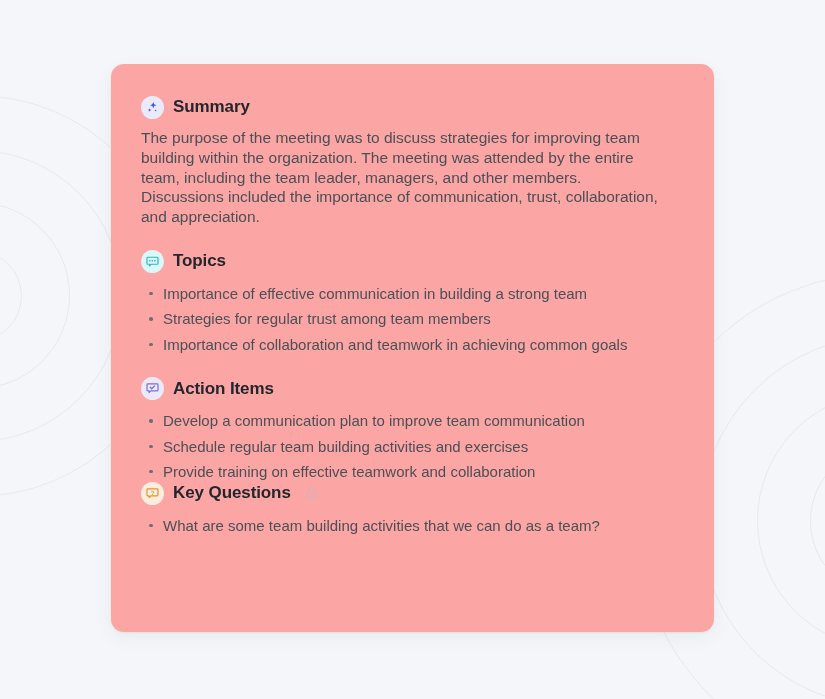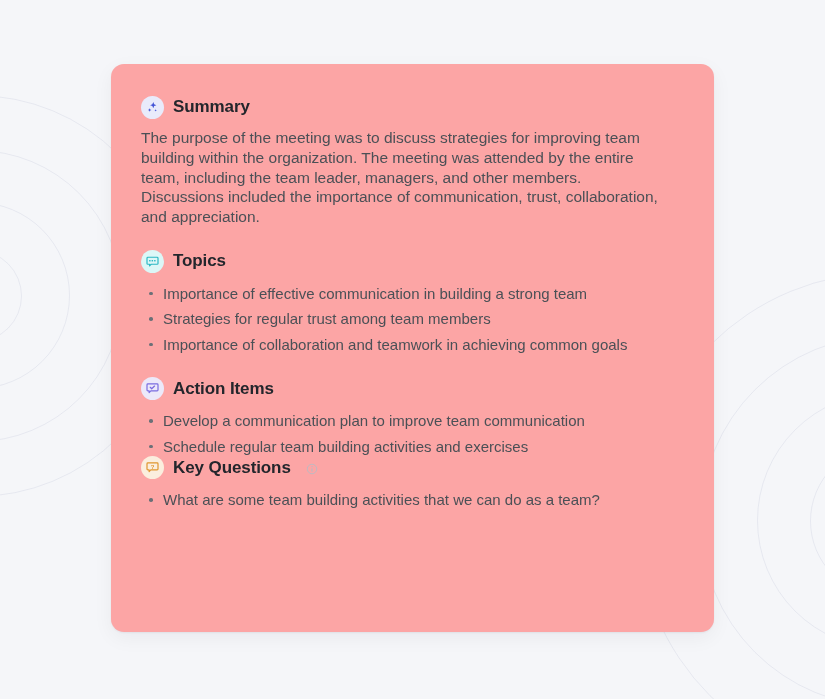--- a/index.html
+++ b/index.html
@@ -192,20 +192,21 @@
         <svg width="15" height="15" viewBox="0 0 24 24" aria-hidden="true">
           <path d="M4.6 4.6h14.8a1.4 1.4 0 0 1 1.4 1.4v8.4a1.4 1.4 0 0 1-1.4 1.4H9.3l-2.7 2.7v-2.7H4.6a1.4 1.4 0 0 1-1.4-1.4V6a1.4 1.4 0 0 1 1.4-1.4z" fill="none" stroke="#7a6ce0" stroke-width="1.9" stroke-linejoin="round"></path>
           <path d="M8.4 10.1l2.3 2.3 4.6-4.3" fill="none" stroke="#7a6ce0" stroke-width="2" stroke-linecap="round" stroke-linejoin="round"></path>
         </svg>
       </span>
       <span class="section-title">Action Items</span>
     </div>
     <ul class="bullets">
       <li>Develop a communication plan to improve team communication</li>
       <li>Schedule regular team building activities and exercises</li>
+      <li>Provide training on effective teamwork and collaboration</li>
     </ul>
   </div>
 
   <div class="section" id="section-key-questions">
     <div class="section-head">
       <span class="badge orange">
         <svg width="15" height="15" viewBox="0 0 24 24" aria-hidden="true">
           <path d="M4.6 4.6h14.8a1.4 1.4 0 0 1 1.4 1.4v8.4a1.4 1.4 0 0 1-1.4 1.4H9.3l-2.7 2.7v-2.7H4.6a1.4 1.4 0 0 1-1.4-1.4V6a1.4 1.4 0 0 1 1.4-1.4z" fill="none" stroke="#e0962e" stroke-width="1.9" stroke-linejoin="round"></path>
           <text x="12" y="14.2" font-family="Liberation Sans, sans-serif" font-size="9.5" font-weight="bold" fill="#e0962e" text-anchor="middle">?</text>
         </svg>

